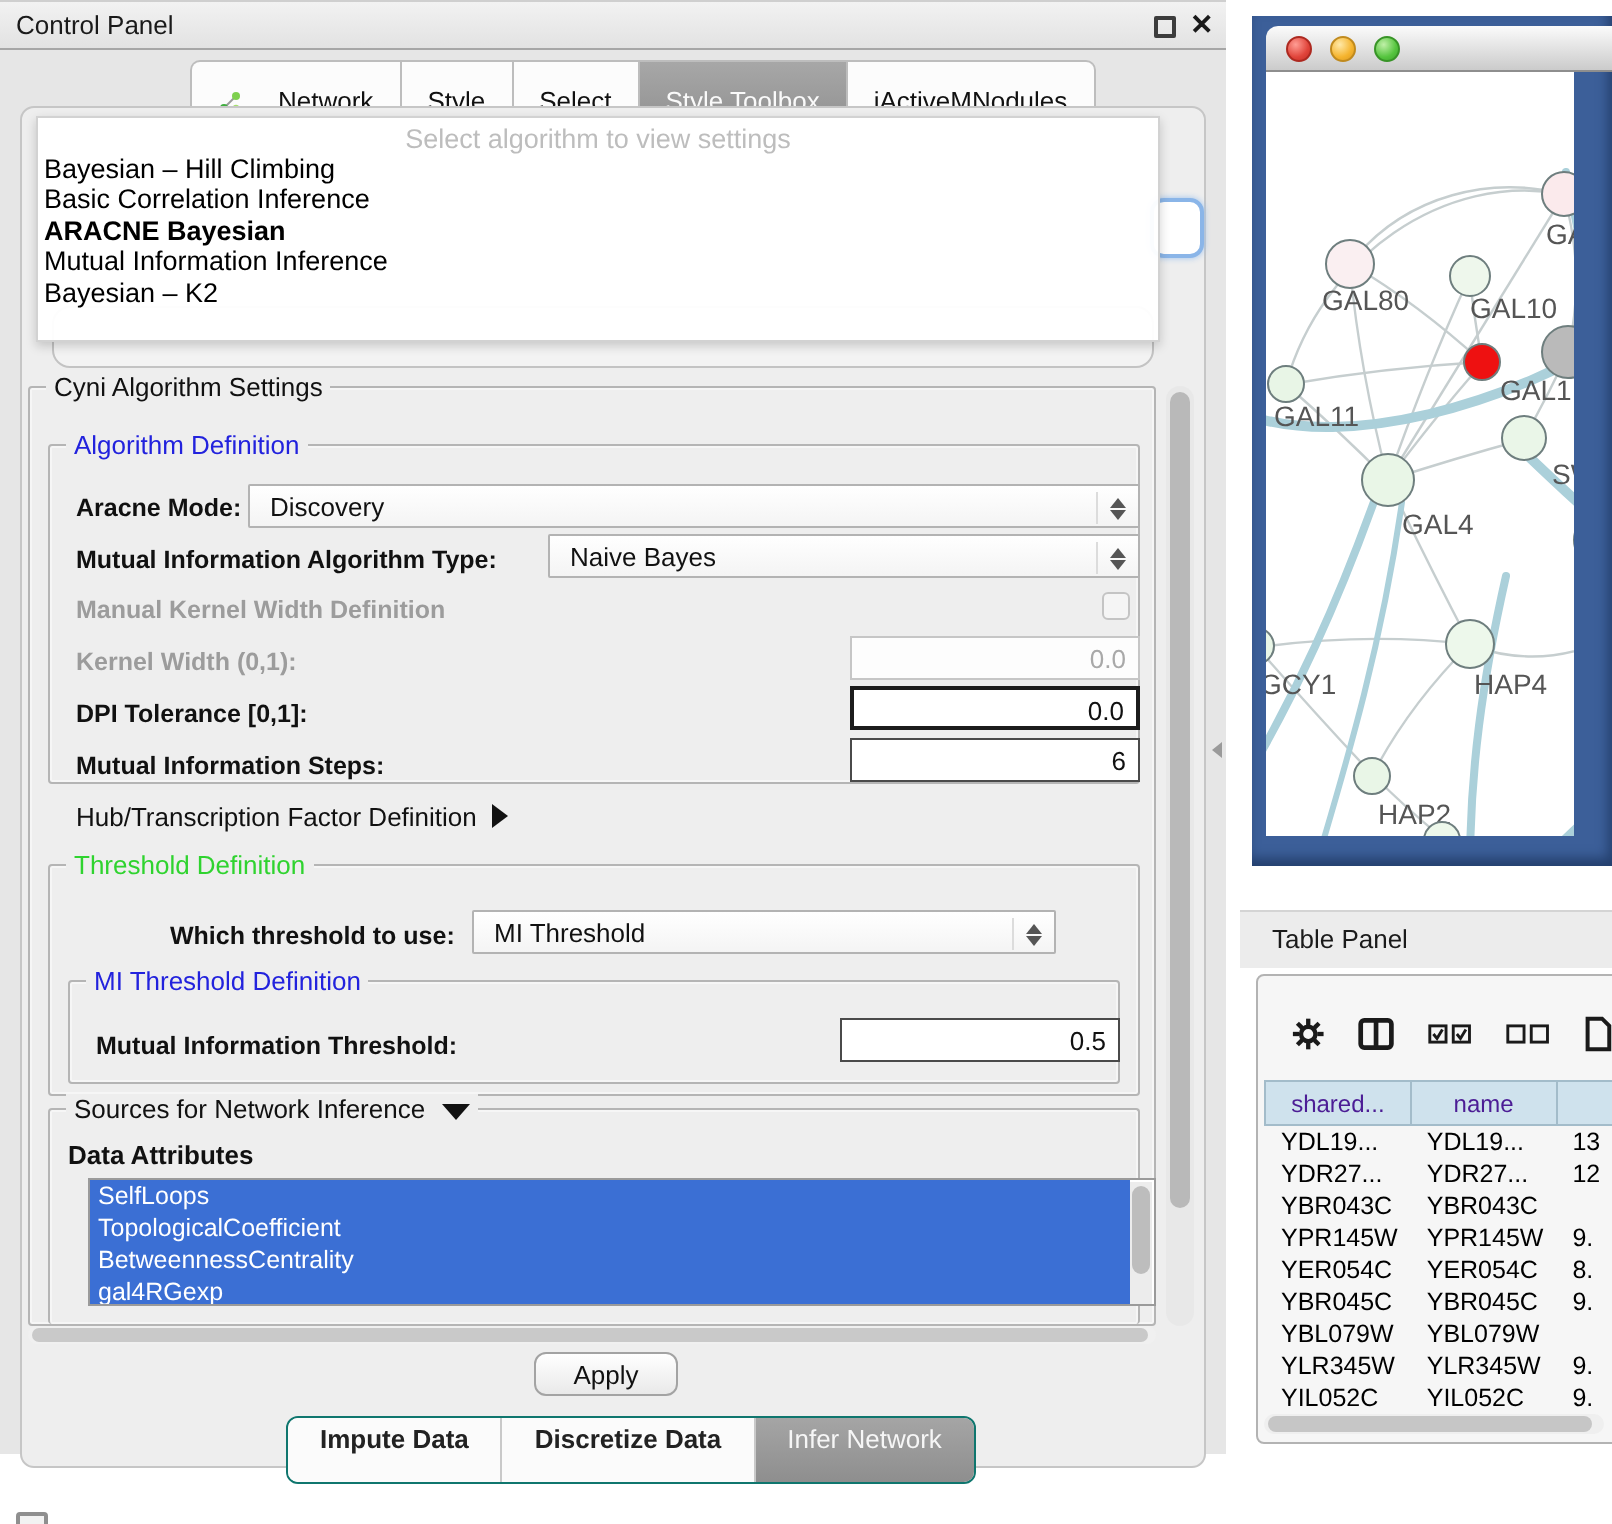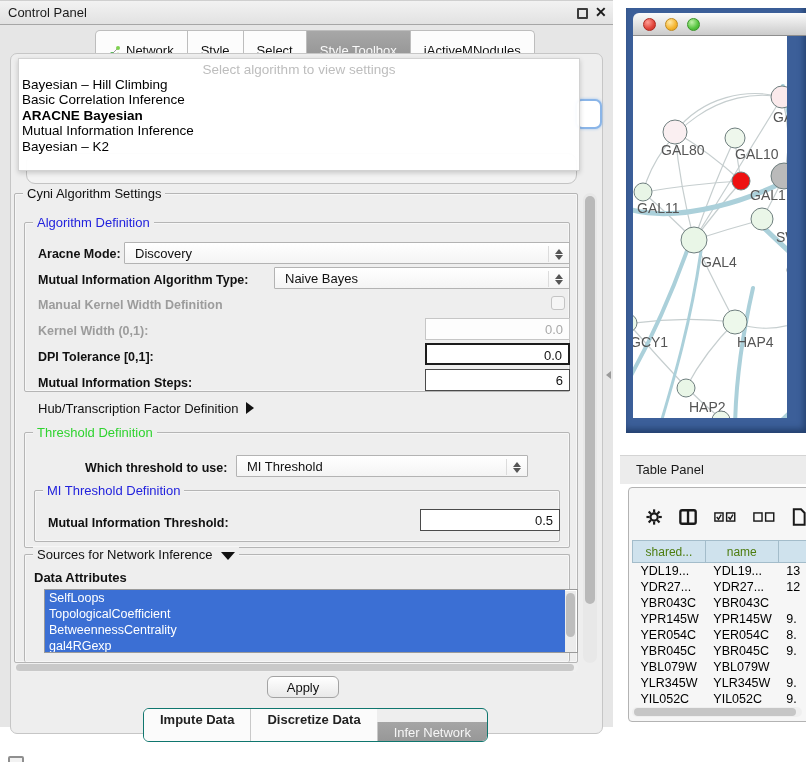--- a/index.html
+++ b/index.html
@@ -9,21 +9,21 @@
 
   
   #control-panel { left:0; top:8; width:613px; height:727px; background:#e6e6e6; border-top:1px solid #cfcfcf; }
   #cp-titlebar { left:0; top:0; width:613px; height:24px; background:linear-gradient(#f2f2f2,#e2e2e2); border-bottom:1px solid #a6a6a6; }
   #cp-title { left:8px; top:4px; font-size:13px; color:#1a1a1a; }
   #cp-float { left:577px; top:7px; width:11px; height:11px; border:2px solid #3c3c3c; border-radius:1px; }
   #cp-close { left:595px; top:3px; font-size:14px; font-weight:bold; color:#1a1a1a; }
 
   
   #top-tabs { left:95px; top:29px; height:23px; display:flex; }
-  .tab { height:37px; padding:3px 13px 0 13px; font-size:13px; color:#111; background:#fcfcfc; border:1px solid #bdbdbd; border-left:none; border-bottom:none; display:flex; align-items:center; gap:5px; }
+  .tab { height:37px; padding:3px 13px 0 13px; font-size:13px; color:#111; background:#fcfcfc; border:1px solid #bdbdbd; border-left:none; border-bottom:none; display:flex; align-items:center; gap:18px; }
   .tab:first-child { border-left:1px solid #bdbdbd; border-top-left-radius:5px; }
   .tab:last-child { border-top-right-radius:5px; }
   .tab.selected { background:linear-gradient(#a7a7a7,#8f8f8f); color:#fafafa; }
   .tab .net-icon { width:12px; height:12px; }
 
   
   #cp-inner { left:10px; top:52px; width:593px; height:681px; background:#eeeeee; border:1px solid #c6c6c6; border-radius:7px; }
 
   
   #bg-combo-ring { left:575px; top:98px; width:27px; height:30px; background:#fff; border:2px solid #8ab5e8; border-radius:7px; box-shadow:0 0 3px #9cc2ee; }
@@ -72,42 +72,42 @@
   #settings-hscroll { left:14px; top:662px; width:564px; height:9px; background:#f0f0f0; border-radius:5px; }
   #settings-hthumb { left:2px; top:1px; width:558px; height:7px; background:#c9c9c9; border-radius:4px; }
   #settings-vscroll { left:583px; top:192px; width:14px; height:470px; background:#e8e8e8; border-radius:7px; }
   #settings-vthumb { left:2px; top:3px; width:10px; height:408px; background:#b9b9b9; border-radius:5px; }
 
   #apply-btn { left:267px; top:675px; width:72px; height:22px; background:linear-gradient(#ffffff,#e9e9e9); border:1px solid #a3a3a3; border-radius:6px; font-size:13px; color:#111; text-align:center; padding-top:3px; }
 
   #bottom-tabs { left:143px; top:707px; height:34px; display:flex; border-radius:6px; overflow:hidden; border:1px solid #0f766e; }
   .btab { height:100%; padding:3px 16px 0 16px; font-size:13px; font-weight:bold; color:#222; background:#fbfbfb; border-left:1px solid #c9c9c9; }
   .btab:first-child { border-left:none; }
-  .btab.selected { background:linear-gradient(#a5a5a5,#8e8e8e); color:#f6f6f6; font-weight:normal;margin-top:13px; }
+  .btab.selected { background:linear-gradient(#a5a5a5,#8e8e8e); color:#f6f6f6; font-weight:normal; }
 
   #corner-icon { left:8px; top:756px; width:16px; height:13px; border:2px solid #8f8f8f; border-radius:2px; background:#f2f2f2; }
   #splitter-arrow { left:606px; top:371px; width:0; height:0; border-top:4px solid transparent; border-bottom:4px solid transparent; border-right:5px solid #9a9a9a; }
 
   
   #net-frame { left:626px; top:8px; width:180px; height:425px; background:#3c5f99; box-shadow:inset -2px -4px 6px #24406e; }
   #net-titlebar { left:633px; top:13px; width:173px; height:23px; background:linear-gradient(#fbfbfb,#cbcbcb); border-bottom:1px solid #8e8e8e; border-top-left-radius:6px; display:flex; align-items:center; padding-left:10px; gap:9px; }
   .light { width:13px; height:13px; border-radius:50%; }
   .light.red { background:radial-gradient(circle at 35% 30%, #ff9d94, #e0443a 60%, #c22d24); border:1px solid #ad2920; }
   .light.yellow { background:radial-gradient(circle at 35% 30%, #ffe9a8, #f5b42e 60%, #d9981f); border:1px solid #c08a1e; }
   .light.green { background:radial-gradient(circle at 35% 30%, #c0f0a8, #55c43e 60%, #3da32c); border:1px solid #389427; }
   #net-canvas { left:633px; top:36px; width:154px; height:382px; background:#fff; overflow:hidden; }
 
   
   #table-strip { left:620px; top:455px; width:186px; height:29px; background:#ececec; border-top:1px solid #d4d4d4; }
   #table-title { left:636px; top:462px; font-size:13px; color:#1a1a1a; }
   #table-window { left:628px; top:487px; width:184px; height:235px; background:#f6f6f6; border:1px solid #b3b3b3; border-radius:4px; }
   #table-toolbar { left:634px; top:497px; width:172px; height:40px; display:flex; align-items:center; gap:17px; padding-left:12px; }
   #grid { left:632px; top:540px; width:200px; }
   table { border-collapse:collapse; table-layout:fixed; }
-  th { width:78px; height:22px; background:#cfe2ed; border:1px solid #a3bcca; font-size:12px; font-weight:normal; color:#4d7c0f; }
+  th { width:78px; height:22px; background:#cfe2ed; border:1px solid #a3bcca; font-size:12px; font-weight:normal; color:#4c1d95; }
   td { height:16px; font-size:12.5px; color:#000; padding-left:8px; white-space:nowrap; overflow:hidden; }
   #table-hscroll { left:632px; top:707px; width:170px; height:10px; background:#efefef; border-radius:5px; }
   #table-hthumb { left:2px; top:1px; width:162px; height:8px; background:#c6c6c6; border-radius:4px; }
 </style>
 </head>
 <body>
 
 <div id="root">
 
   <div class="abs" id="control-panel">

